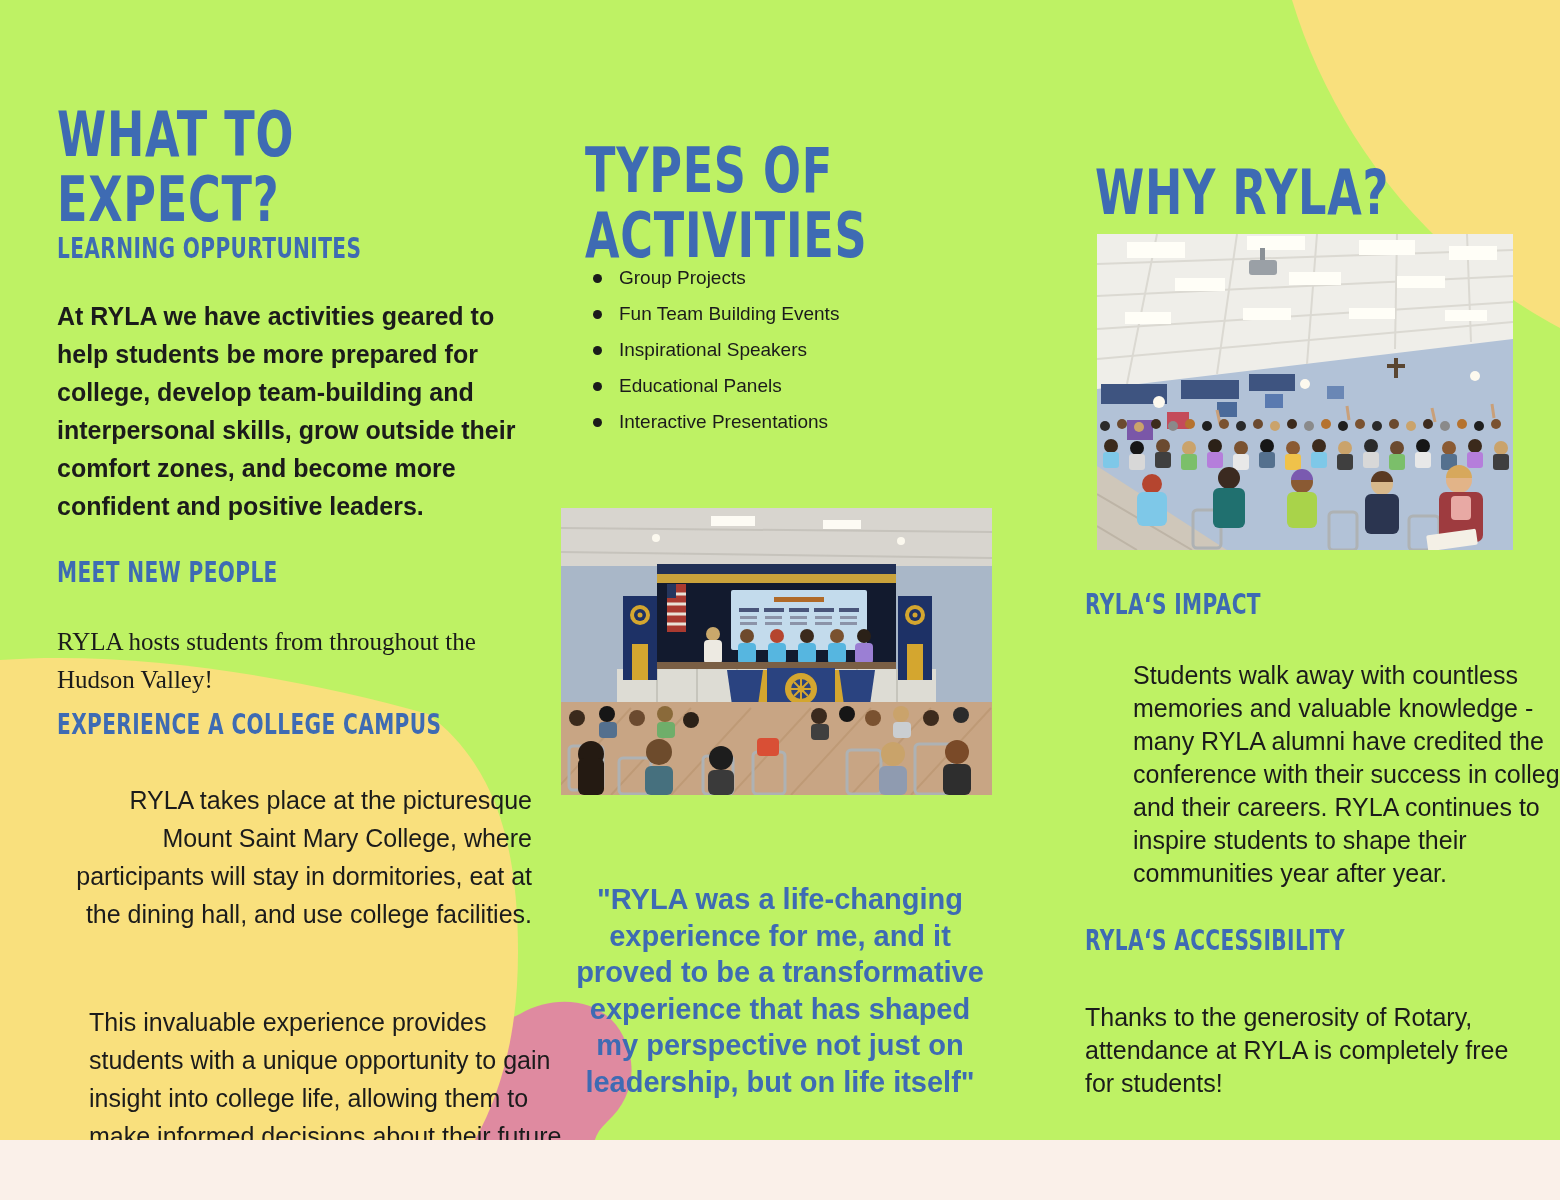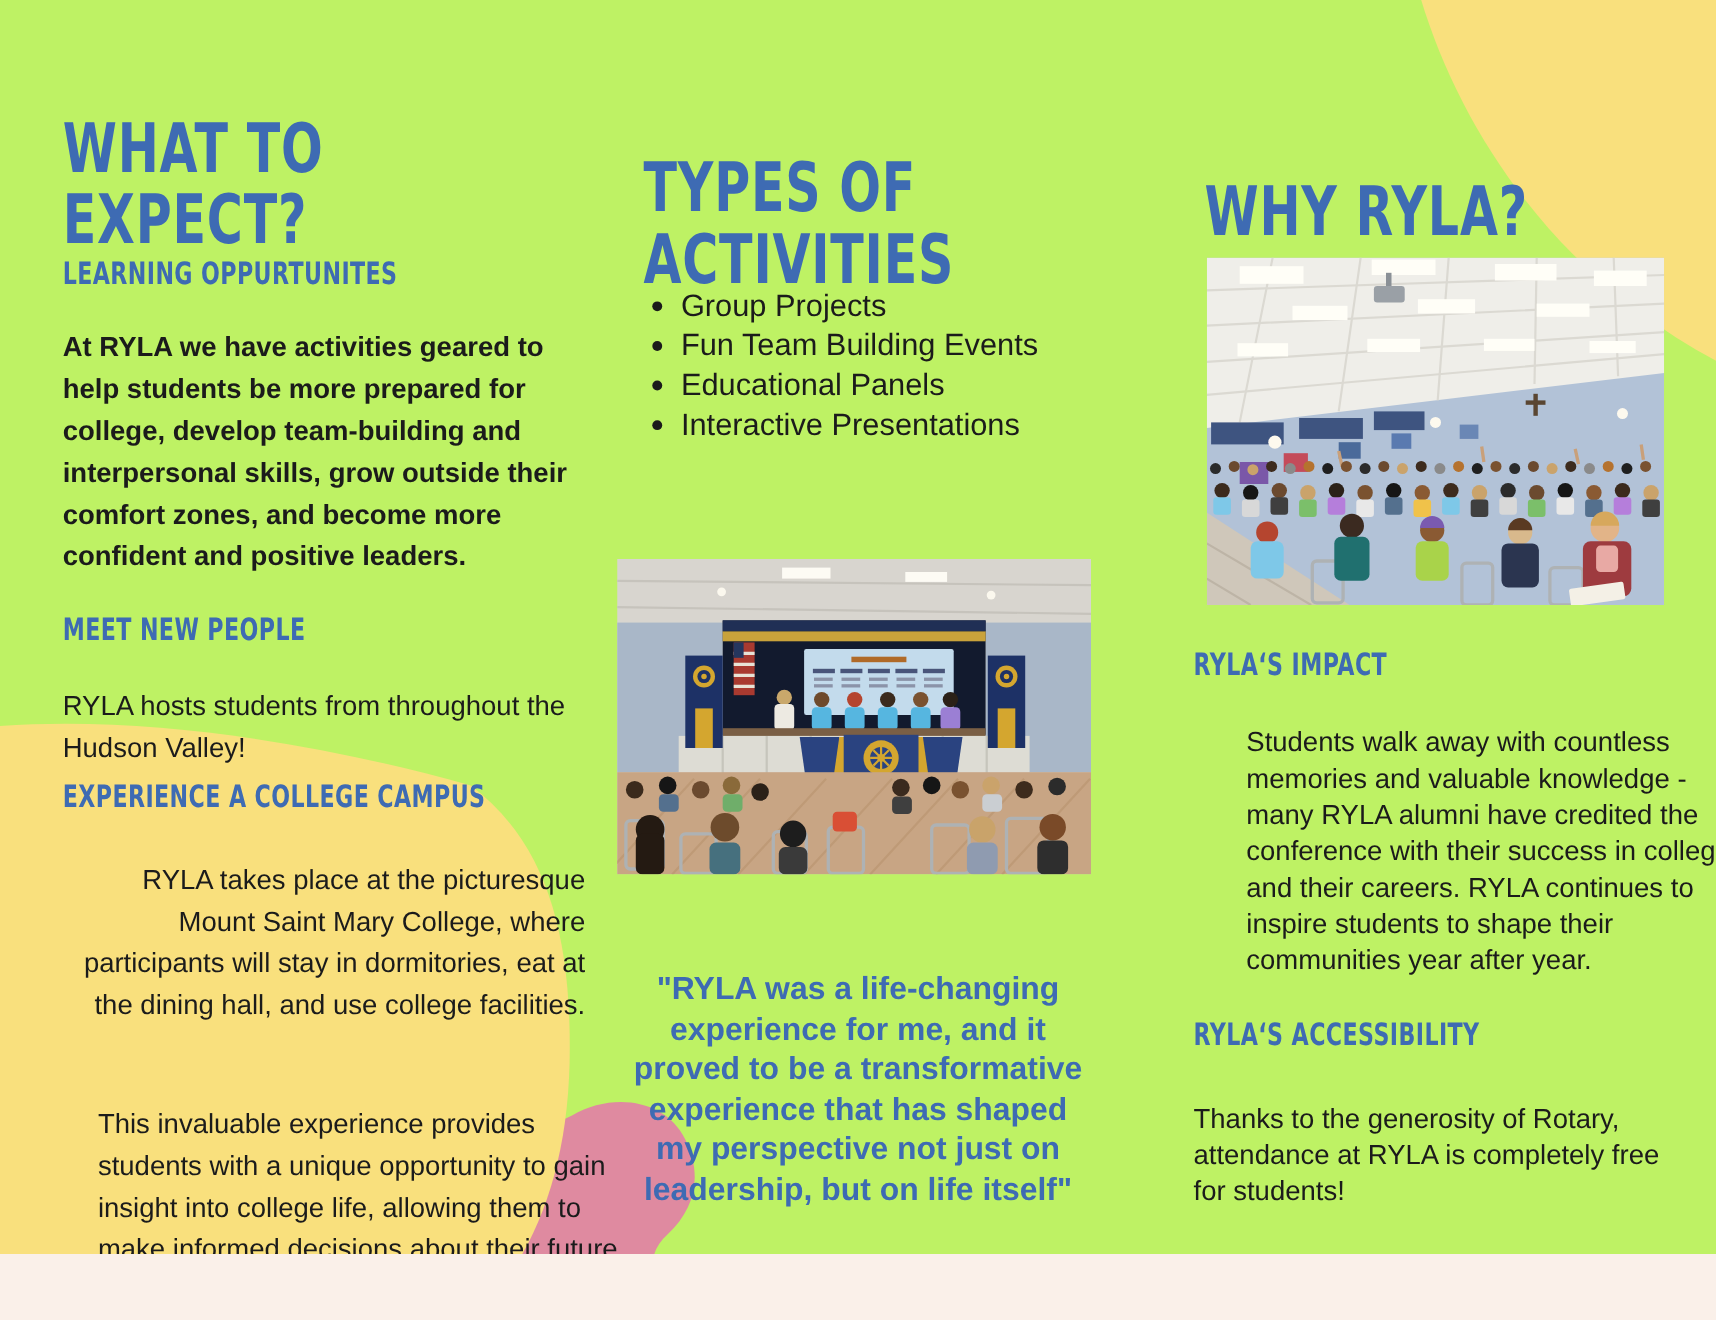--- a/index.html
+++ b/index.html
@@ -23,29 +23,29 @@
     font-family:"DejaVu Sans",sans-serif;font-weight:800;
     color:#3E6BB3;font-size:28px;letter-spacing:0.5px;
     transform:scaleX(0.72);transform-origin:0 0;
   }
   .body-text{position:absolute;z-index:2;font-size:25px;line-height:38px;}
 
   #title-left{left:57px;top:60px;width:480px;}
   #sub-1{left:57px;top:232px;}
   #para-1{left:57px;top:272px;width:465px;font-weight:bold;}
   #sub-2{left:57px;top:556px;}
-  #para-2{left:57px;top:598px;width:465px;}
+  #para-2{left:57px;top:598px;width:465px;font-family:Liberation Serif, serif;}
   #sub-3{left:57px;top:708px;}
   #para-3{left:57px;top:756px;width:475px;text-align:right;}
   #para-4{left:57px;top:978px;width:475px;margin-left:32px;}
 
   #title-mid{left:585px;top:96px;width:480px;}
   #bullet-list{
     position:absolute;z-index:2;left:593px;top:260px;width:410px;
-    margin:0;padding:0;list-style:none;font-size:28px;line-height:36px;
+    margin:0;padding:0;list-style:none;font-size:19px;line-height:36px;
   }
   #bullet-list li{display:flex;align-items:center;gap:17px;}
   #bullet-list .dot{width:9px;height:9px;border-radius:50%;background:#1B1B1B;flex:0 0 auto;}
   #photo-1{left:561px;top:508px;width:431px;height:287px;}
   #quote{
     position:absolute;z-index:2;left:566px;top:852px;width:428px;
     text-align:center;font-weight:700;color:#3E6BB3;
     font-size:29px;line-height:36.5px;
   }
 
@@ -82,20 +82,24 @@
   <h1 class="big-title" id="title-mid">TYPES OF ACTIVITIES</h1>
 
   <ul id="bullet-list">
     <li>
         <span class="dot"></span>
         <span>Group Projects</span>
       </li>
     <li>
         <span class="dot"></span>
         <span>Fun Team Building Events</span>
+      </li>
+    <li>
+        <span class="dot"></span>
+        <span>Inspirational Speakers</span>
       </li>
     <li>
         <span class="dot"></span>
         <span>Educational Panels</span>
       </li>
     <li>
         <span class="dot"></span>
         <span>Interactive Presentations</span>
       </li>
   </ul>

